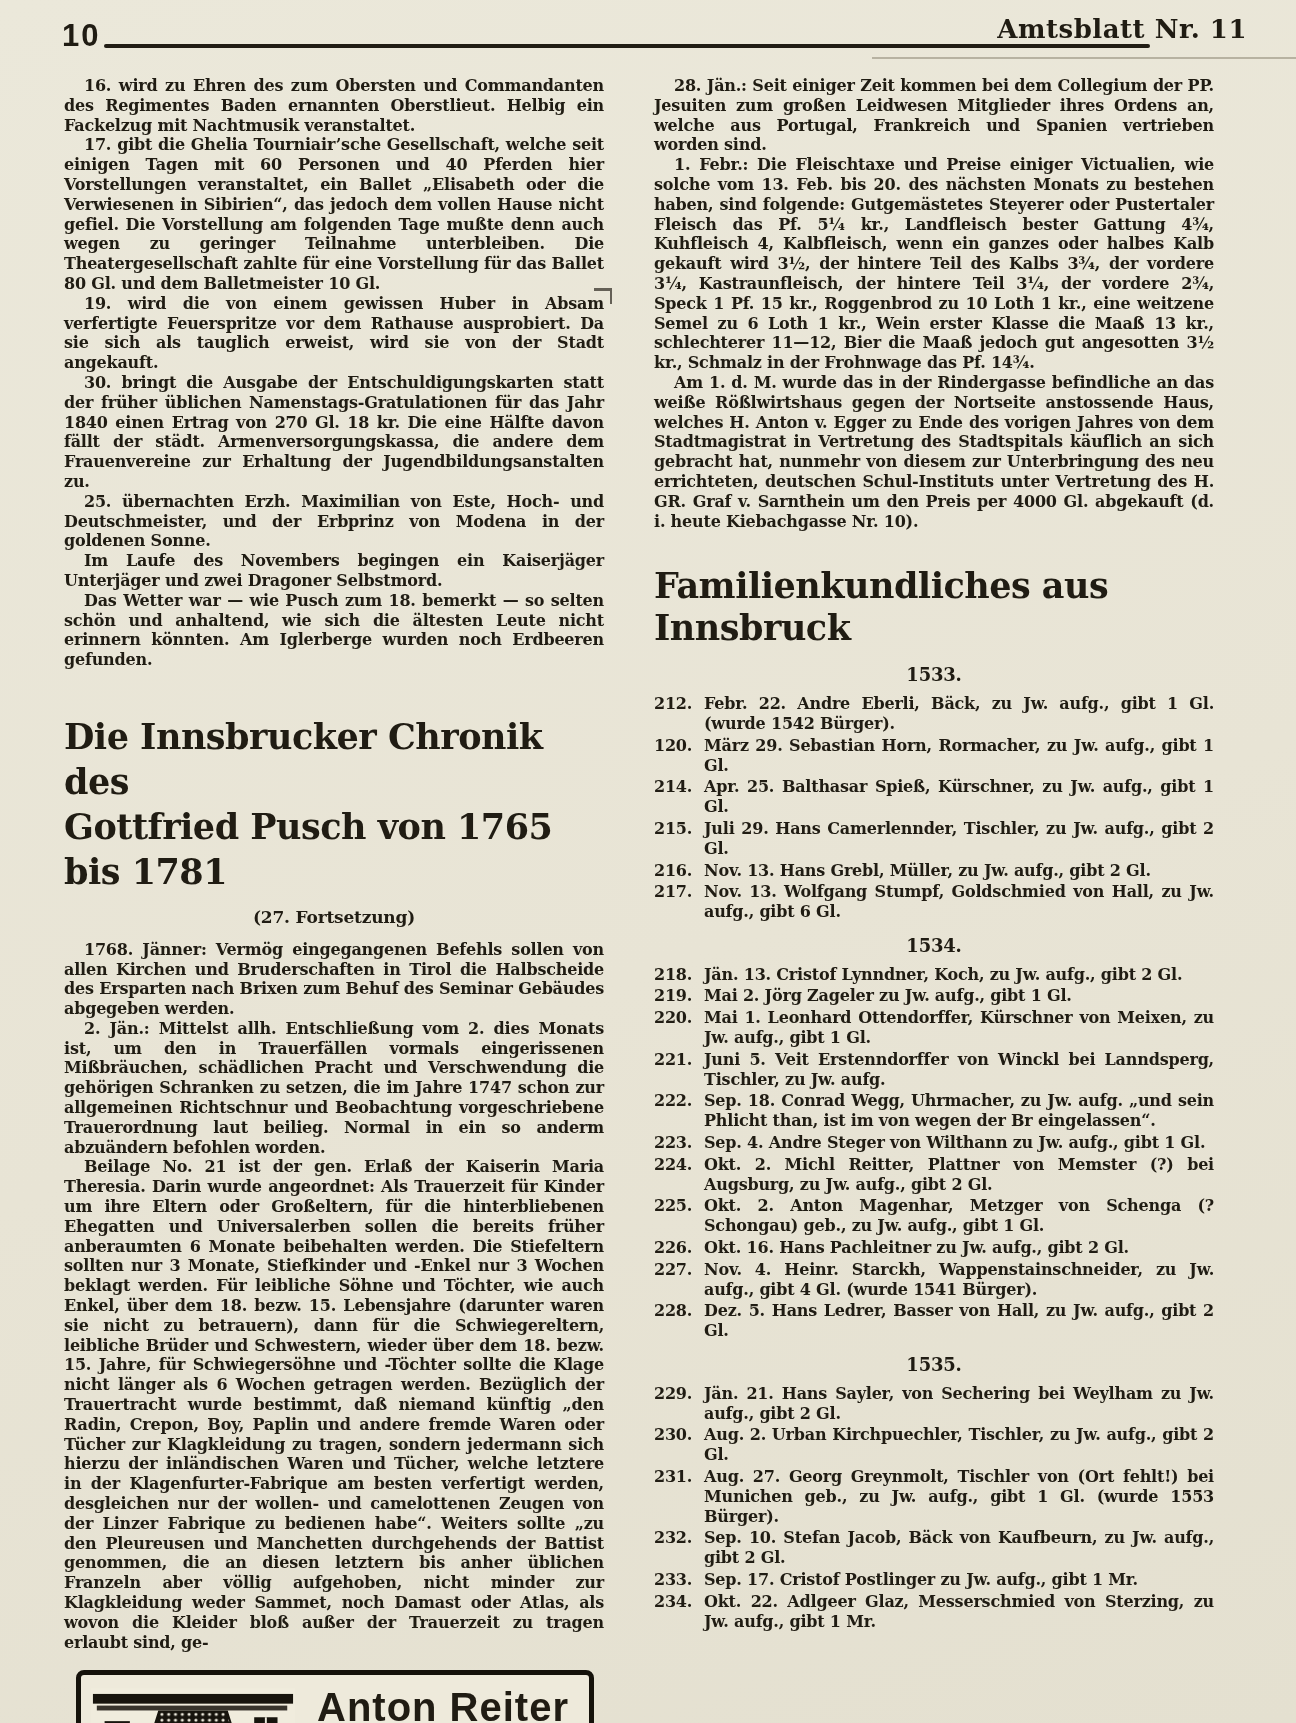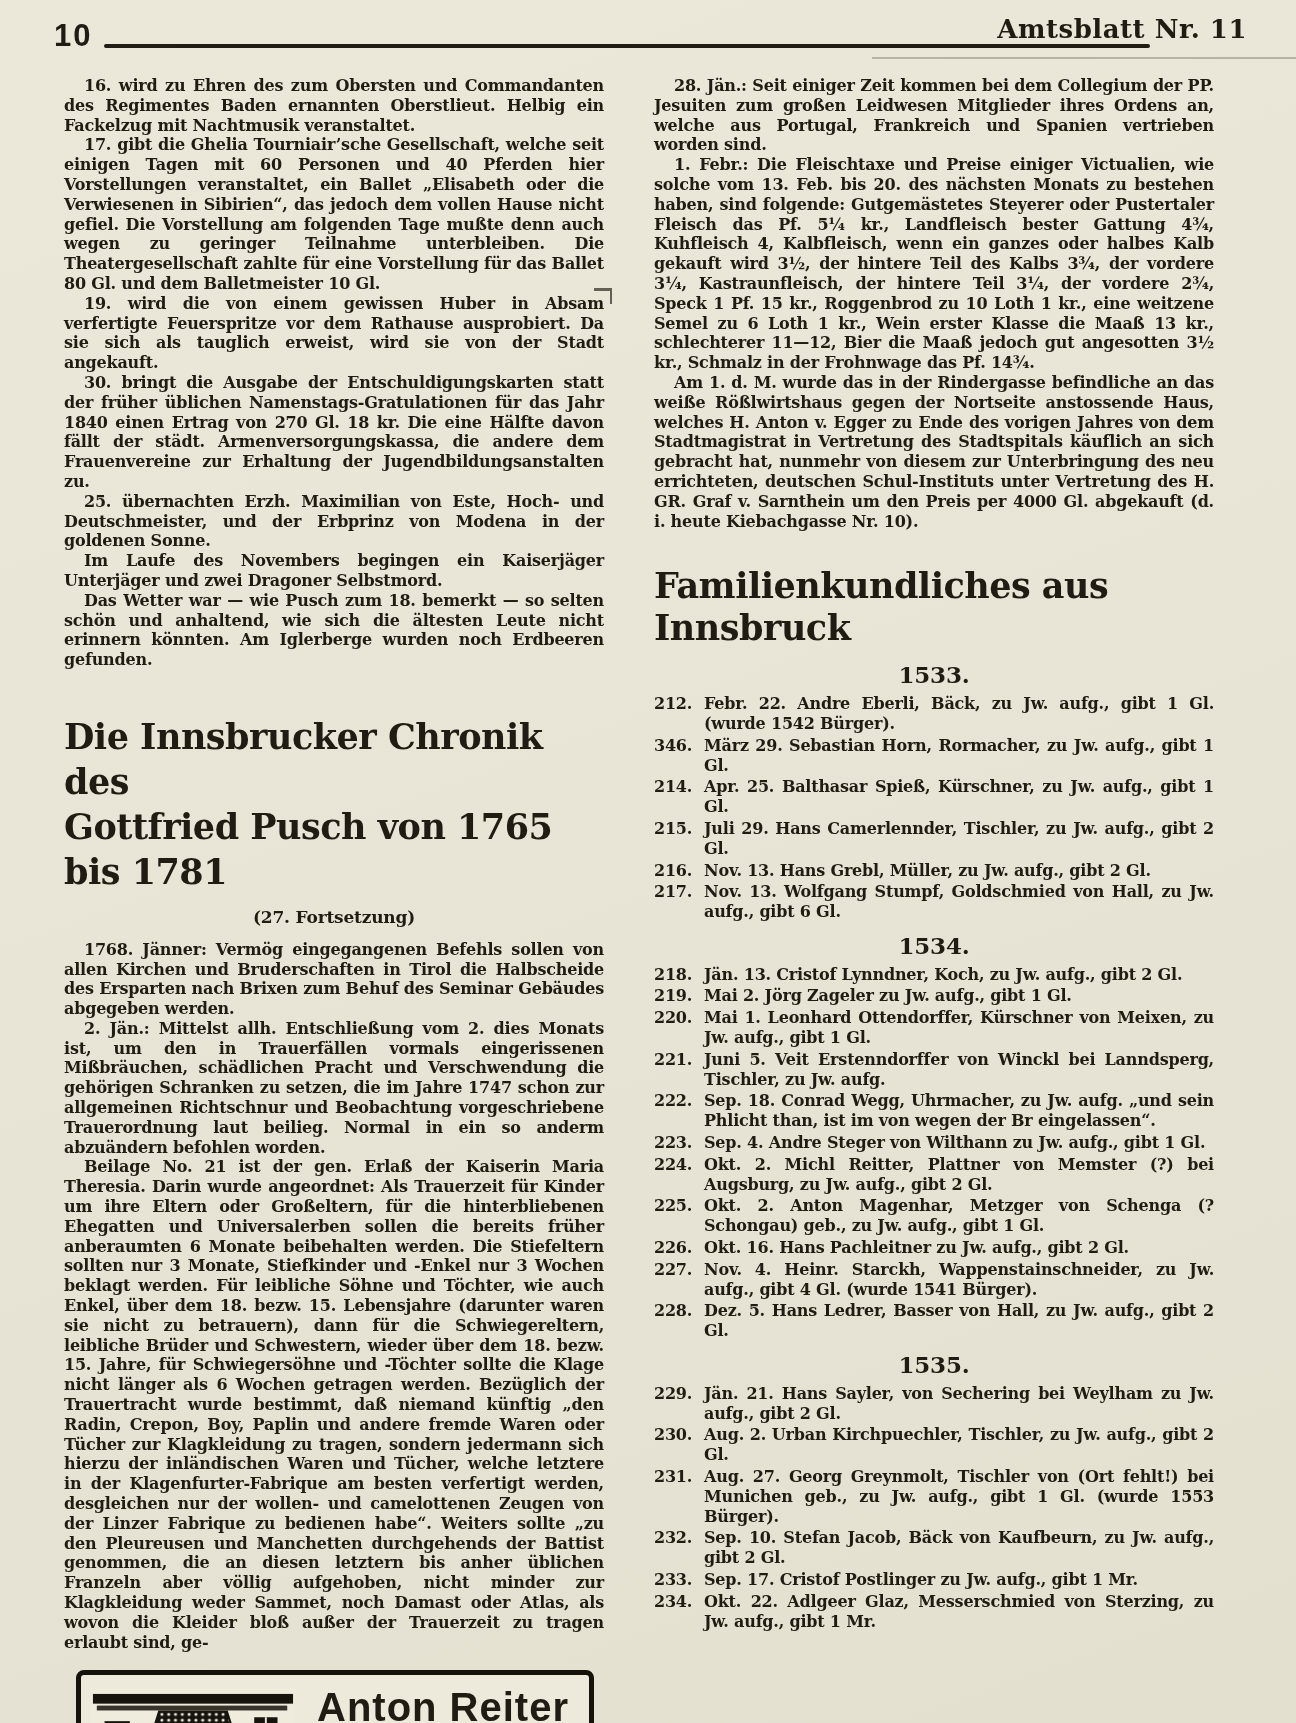--- a/index.html
+++ b/index.html
@@ -3,21 +3,21 @@
 <meta charset="utf-8">
 <style>
   html,body{margin:0;padding:0;}
   .page{
     position:relative; width:1296px; height:1723px; overflow:hidden;
     background:linear-gradient(160deg,#ebe8da 0%,#e8e4d5 55%,#e4e0d0 100%);
     color:#201c13;
     font-family:"DejaVu Serif", serif;
   }
   
-  .page-number{position:absolute;left:54px;top:18px;font-family:"Liberation Sans",sans-serif;
+  .page-number{position:absolute;left:62px;top:18px;font-family:"Liberation Sans",sans-serif;
     font-weight:bold;font-size:31px;letter-spacing:2px;}
   .rule-main{position:absolute;left:104px;top:44px;width:1046px;height:4px;background:#211d14;border-radius:2px;}
   .rule-sub{position:absolute;right:0;top:57px;width:424px;height:2px;background:#aaa593;opacity:.8;}
   .issue{position:absolute;right:49px;top:14px;font-size:26px;font-weight:bold;letter-spacing:.5px;}
   .margin-mark{position:absolute;left:594px;top:288px;width:16px;height:13px;
     border-top:3px solid #2c2820;border-right:2px solid #2c2820;opacity:.7;}
   
   .columns{position:absolute;top:76px;left:64px;width:1170px;display:flex;gap:50px;}
   .col{font-size:16px;line-height:19.8px;font-weight:bold;letter-spacing:-0.2px;}
   .col-left{width:540px;}
@@ -32,21 +32,21 @@
   .ad{margin:18px 10px 0 12px;border:5px solid #15120b;border-radius:8px;background:#eeeadb;
     display:flex;padding:10px 12px 8px 10px;height:308px;box-sizing:border-box;}
   .ad-art{flex:0 0 208px;}
   .ad-text{flex:1;padding-left:10px;text-align:center;}
   .ad-name{font-family:"Liberation Sans",sans-serif;font-weight:bold;font-size:40px;line-height:44px;letter-spacing:1px;}
   
   .familien-title{font-size:35px;line-height:42px;font-weight:bold;letter-spacing:-0.5px;margin:34px 0 16px 0;}
   .familien-sub{margin:0 0 2px 0;font-size:16.5px;}
   .fsb{font-weight:bold;}
   .fsn{font-weight:normal;}
-  .year-heading{text-align:center;font-size:23px;font-weight:bold;margin:14px 0 9px 0;}
+  .year-heading{text-align:center;font-size:18px;font-weight:bold;margin:14px 0 9px 0;}
   .fam-item{display:flex;margin:0 0 2px 0;}
   .fam-num{flex:0 0 50px;}
   .fam-text{flex:1;text-align:justify;}
 </style>
 </head>
 <body>
 
 <div class="page">
 
   <div class="page-number">10</div>
@@ -178,21 +178,21 @@
         </div>
 
       <h1 class="familien-title">Familienkundliches aus Innsbruck</h1>
       <div id="familien-sections">
           <h3 class="year-heading">1533.</h3>
           <div class="fam-item">
             <span class="fam-num">212.</span>
             <span class="fam-text">Febr. 22. Andre Eberli, Bäck, zu Jw. aufg., gibt 1 Gl. (wurde 1542 Bürger).</span>
           </div>
           <div class="fam-item">
-            <span class="fam-num">346.</span>
+            <span class="fam-num">120.</span>
             <span class="fam-text">März 29. Sebastian Horn, Rormacher, zu Jw. aufg., gibt 1 Gl.</span>
           </div>
           <div class="fam-item">
             <span class="fam-num">214.</span>
             <span class="fam-text">Apr. 25. Balthasar Spieß, Kürschner, zu Jw. aufg., gibt 1 Gl.</span>
           </div>
           <div class="fam-item">
             <span class="fam-num">215.</span>
             <span class="fam-text">Juli 29. Hans Camerlennder, Tischler, zu Jw. aufg., gibt 2 Gl.</span>
           </div>

